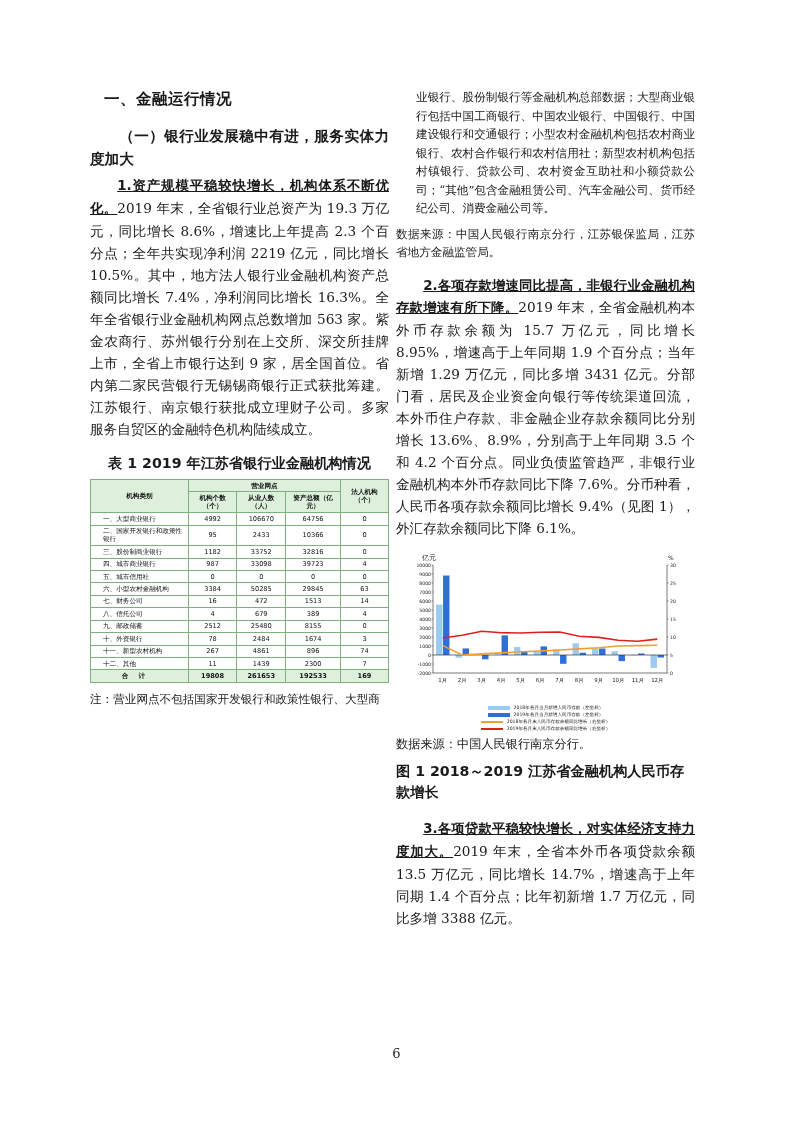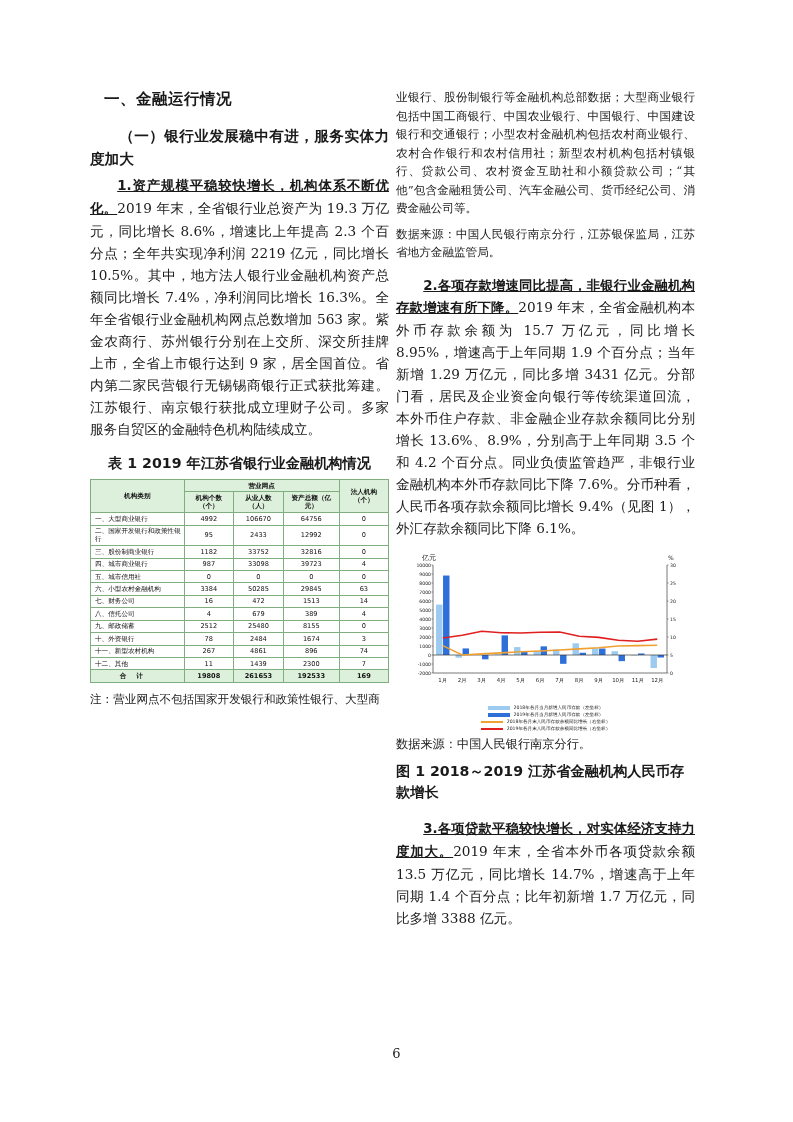--- a/index.html
+++ b/index.html
@@ -88,21 +88,21 @@
     background: #ddf0dc;
     text-align: center;
     font-weight: bold;
   }
   table.fin tbody td {
     background: #ffffff;
     text-align: center;
   }
   table.fin tbody td.lbl {
     text-align: left;
-    padding-left: 4px;
+    padding-left: 12px;
   }
   table.fin tbody tr.total td {
     background: #ddf0dc;
     font-weight: bold;
   }
   table.fin tbody tr.total td.lbl {
     text-align: center;
     letter-spacing: 10px;
     padding-left: 0;
   }
@@ -199,21 +199,21 @@
             <td class="lbl">一、大型商业银行</td>
             <td>4992</td>
             <td>106670</td>
             <td>64756</td>
             <td>0</td>
           </tr>
           <tr>
             <td class="lbl">二、国家开发银行和政策性银行</td>
             <td>95</td>
             <td>2433</td>
-            <td>12992</td>
+            <td>10366</td>
             <td>0</td>
           </tr>
           <tr>
             <td class="lbl">三、股份制商业银行</td>
             <td>1182</td>
             <td>33752</td>
             <td>32816</td>
             <td>0</td>
           </tr>
           <tr>
@@ -286,21 +286,21 @@
             <td>192533</td>
             <td>169</td>
           </tr>
         </tbody>
       </table>
 
       <p class="tbl-note">注：营业网点不包括国家开发银行和政策性银行、大型商</p>
     </div>
 
     <div class="col">
-      <p class="body-text noindent" style="font-size:11.6px;line-height:1.6;">业银行、股份制银行等金融机构总部数据；大型商业银行包括中国工商银行、中国农业银行、中国银行、中国建设银行和交通银行；小型农村金融机构包括农村商业银行、农村合作银行和农村信用社；新型农村机构包括村镇银行、贷款公司、农村资金互助社和小额贷款公司；“其他”包含金融租赁公司、汽车金融公司、货币经纪公司、消费金融公司等。</p>
+      <p class="body-text noindent" style="font-size:11.6px;line-height:1.6;margin-left:20px;">业银行、股份制银行等金融机构总部数据；大型商业银行包括中国工商银行、中国农业银行、中国银行、中国建设银行和交通银行；小型农村金融机构包括农村商业银行、农村合作银行和农村信用社；新型农村机构包括村镇银行、贷款公司、农村资金互助社和小额贷款公司；“其他”包含金融租赁公司、汽车金融公司、货币经纪公司、消费金融公司等。</p>
       <p class="tbl-note" style="margin-top:8px;">数据来源：中国人民银行南京分行，江苏银保监局，江苏省地方金融监管局。</p>
 
       <p class="body-text" style="margin-top:12px;">
         <span class="run-head">2.各项存款增速同比提高，非银行业金融机构存款增速有所下降。</span><span>2019 年末，全省金融机构本外币存款余额为 15.7 万亿元，同比增长 8.95%，增速高于上年同期 1.9 个百分点；当年新增 1.29 万亿元，同比多增 3431 亿元。分部门看，居民及企业资金向银行等传统渠道回流，本外币住户存款、非金融企业存款余额同比分别增长 13.6%、8.9%，分别高于上年同期 3.5 个和 4.2 个百分点。同业负债监管趋严，非银行业金融机构本外币存款同比下降 7.6%。分币种看，人民币各项存款余额同比增长 9.4%（见图 1），外汇存款余额同比下降 6.1%。</span>
       </p>
 
       <div class="chart-box">
         <svg viewBox="0 0 299 150" width="299" height="150">
 
           <text id="ax-unit-l" x="26" y="11" font-family="DejaVu Sans, sans-serif" font-size="7" fill="#222">亿元</text>

